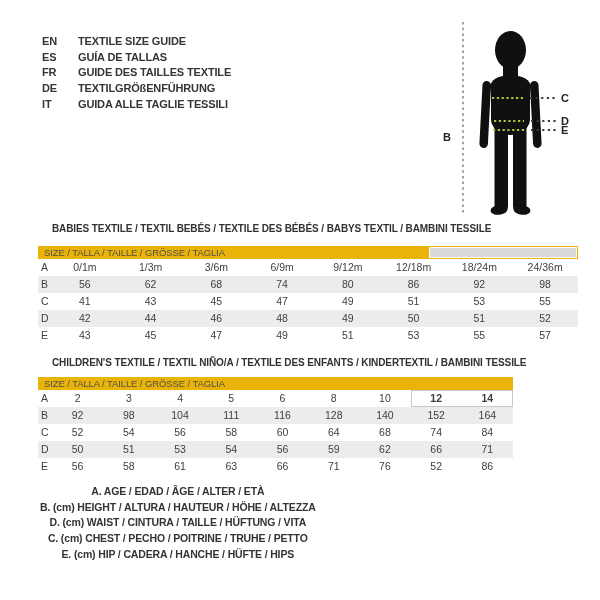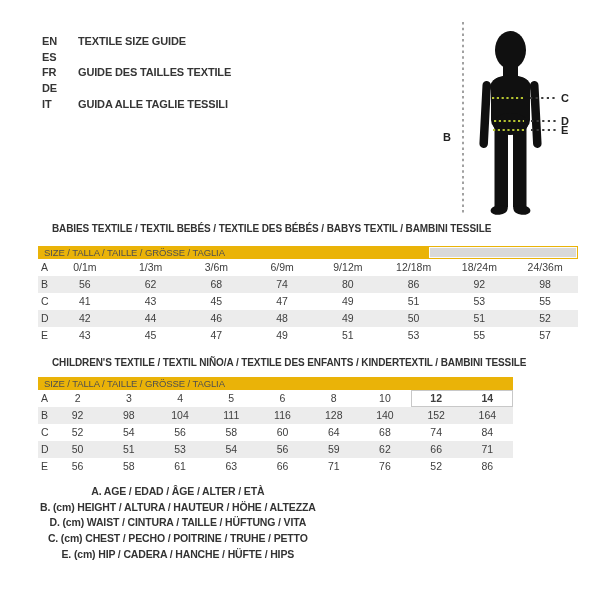--- a/index.html
+++ b/index.html
@@ -57,29 +57,31 @@
 
   <div class="langs">
 
       <div class="lang-row">
         <span>EN</span>
         <span>TEXTILE SIZE GUIDE</span>
       </div>
 
       <div class="lang-row">
         <span>ES</span>
+        <span>GUÍA DE TALLAS</span>
       </div>
 
       <div class="lang-row">
         <span>FR</span>
         <span>GUIDE DES TAILLES TEXTILE</span>
       </div>
 
       <div class="lang-row">
         <span>DE</span>
+        <span>TEXTILGRÖßENFÜHRUNG</span>
       </div>
 
       <div class="lang-row">
         <span>IT</span>
         <span>GUIDA ALLE TAGLIE TESSILI</span>
       </div>
     </div>
 
   <div class="figure">
     <svg width="180" height="220" viewBox="0 0 180 220" xmlns="http://www.w3.org/2000/svg">

